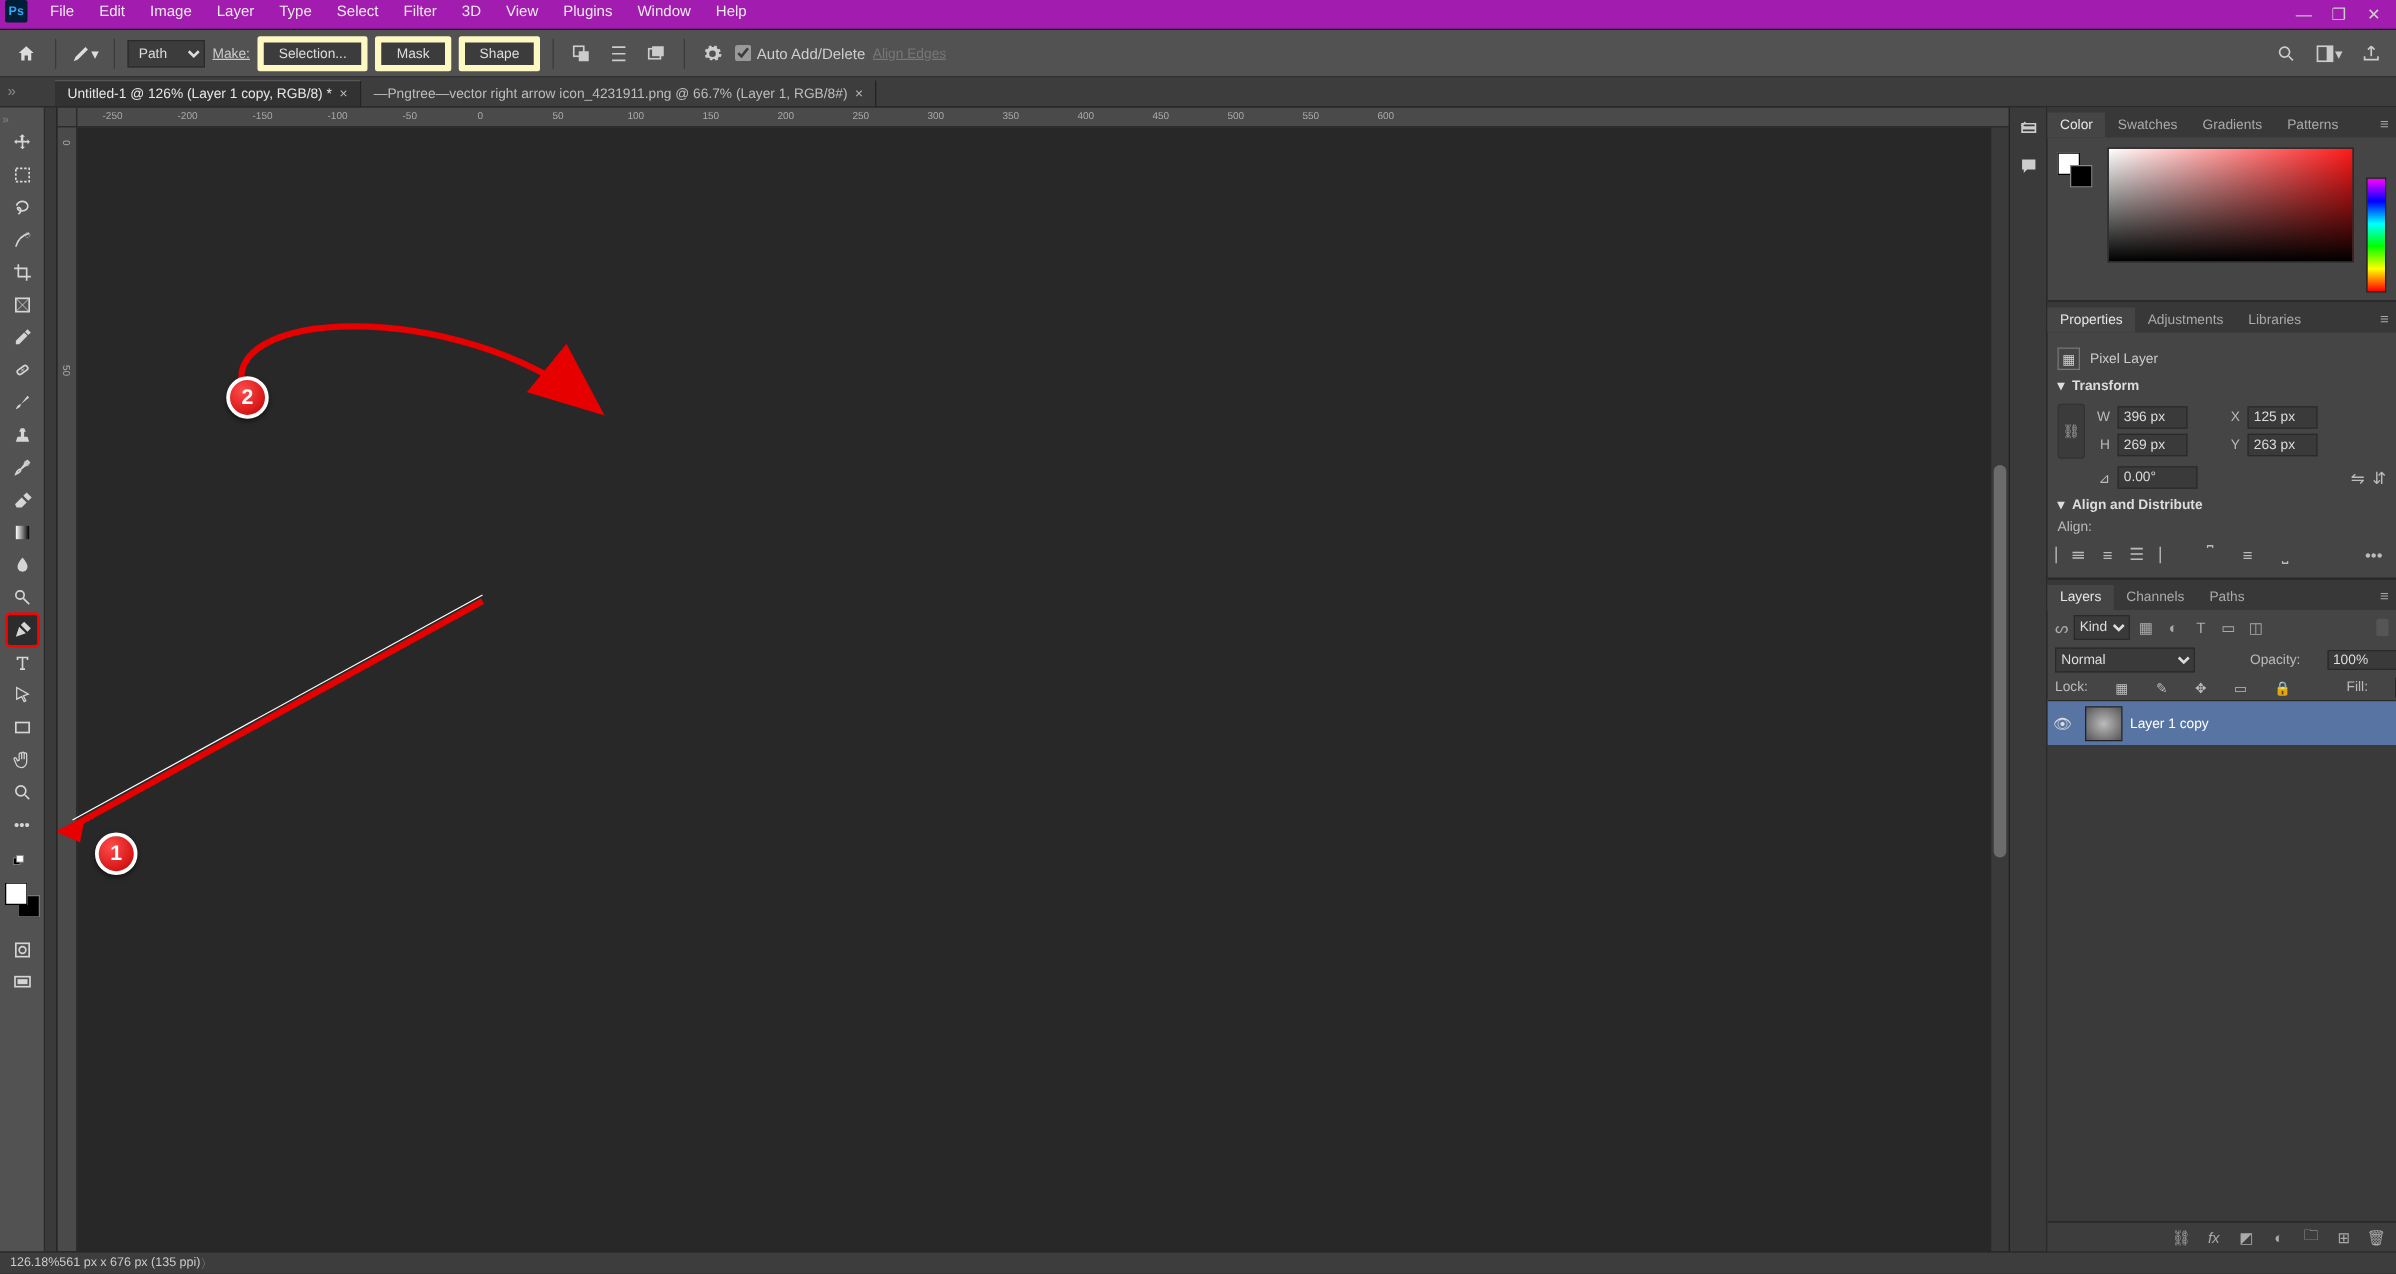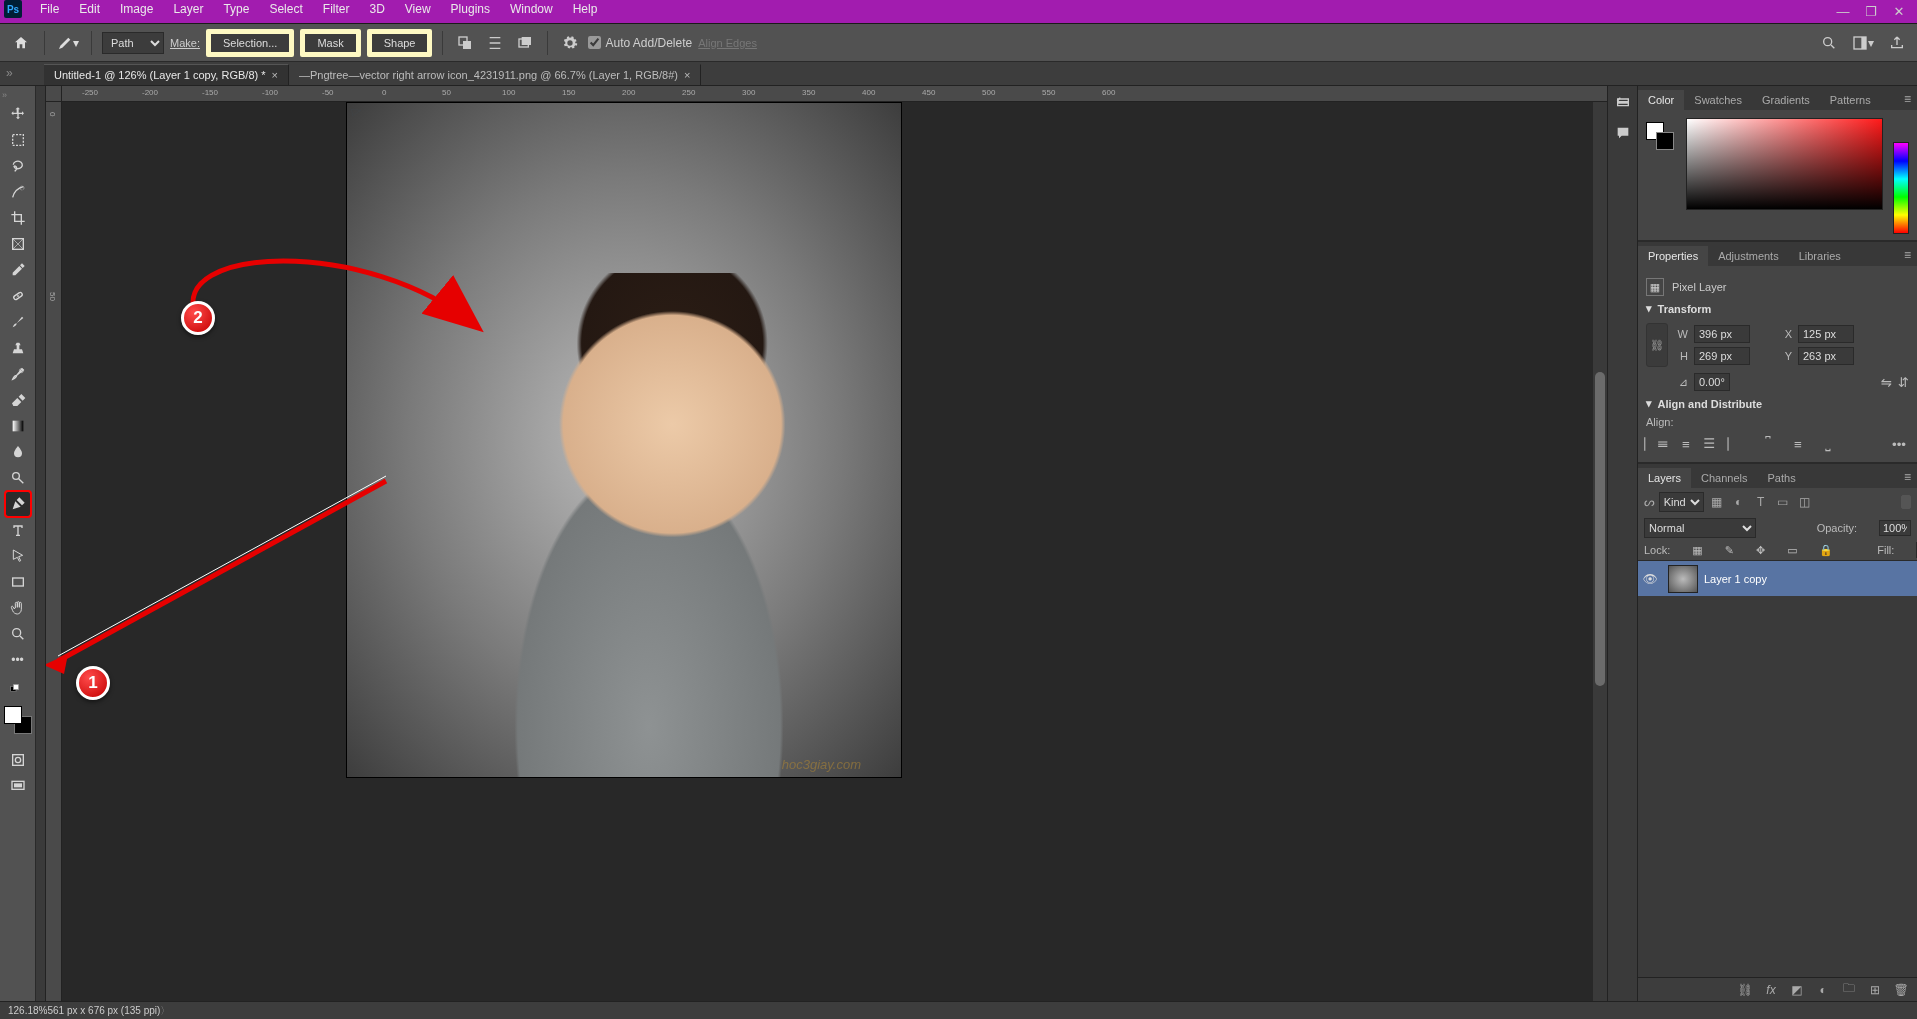--- a/index.html
+++ b/index.html
@@ -101,21 +101,21 @@
 .props-panel .align-row{display:flex;gap:10px;margin-top:6px;}
 .props-panel .align-row .aicn{width:20px;height:20px;color:#bbb;display:flex;align-items:center;justify-content:center;border:0;background:none;}
 
 
 .layers-panel { flex:1; display:flex;flex-direction:column; min-height:0; }
 .layers-panel .filter-row{display:flex;align-items:center;gap:4px;padding:4px 6px;}
 .layers-panel select{background:#3a3a3a;border:1px solid #2a2a2a;color:#ddd;font-size:11px;height:20px;}
 .layers-panel .filter-row .ficon{width:18px;height:18px;color:#aaa;display:flex;align-items:center;justify-content:center;}
 .layers-panel .blend-row, .layers-panel .lock-row{display:flex;align-items:center;gap:22px;padding:2px 6px;font-size:11px;color:#bbb;}
 .layers-panel .blend-row select{flex:0 0 112px;}
-.layers-panel .pct-field{background:#3a3a3a;border:1px solid #2a2a2a;color:#ddd;width:32px;font-size:11px;padding:1px 3px;}
+.layers-panel .pct-field{background:#3a3a3a;border:1px solid #2a2a2a;color:#ddd;width:56px;font-size:11px;padding:1px 3px;}
 .layer-list{flex:1;overflow:auto;background:#3a3a3a;}
 .layer-row{display:flex;align-items:center;height:36px;background:#5874a3;color:#fff;border-top:1px solid #2a2a2a;}
 .layer-row .eye{width:24px;text-align:center;color:#ddd;}
 .layer-row .thumb{width:30px;height:28px;background:radial-gradient(#bbb,#555);border:1px solid #222;margin:0 6px;}
 .layer-row .lname{font-size:11px;}
 .layers-panel .panel-footer{height:24px;background:#3d3d3d;display:flex;align-items:center;justify-content:flex-end;gap:10px;padding:0 8px;color:#aaa;border-top:1px solid #222;}
 .layers-panel .panel-footer .ficn{width:16px;height:16px;display:flex;align-items:center;justify-content:center;}
 
 
 .canvas-area .vsb{position:absolute;right:0;top:16px;bottom:0;width:14px;background:#3a3a3a;}
@@ -399,32 +399,20 @@
       <span class="tick" style="left:860px">450</span>
       <span class="tick" style="left:920px">500</span>
       <span class="tick" style="left:980px">550</span>
       <span class="tick" style="left:1040px">600</span>
     </div>
     <div class="ruler-v">
       <span class="tick" style="top:10px">0</span>
       <span class="tick" style="top:190px">50</span>
     </div>
 
-    <div class="doc">
-      <div class="subject"></div>
-      <svg class="path" viewBox="0 0 556 676">
-        <line x1="122" y1="260" x2="516" y2="308"></line>
-        <line x1="516" y1="308" x2="192" y2="530"></line>
-        <line x1="192" y1="530" x2="122" y2="260"></line>
-        <rect class="anchor" x="119" y="257" width="6" height="6"></rect>
-        <rect class="anchor" x="513" y="305" width="6" height="6"></rect>
-        <rect class="anchor" x="189" y="527" width="6" height="6"></rect>
-      </svg>
-      <div class="watermark">hoc3giay.com</div>
-    </div>
 
     <svg class="annot" style="left:0;top:0;width:100%;height:100%;">
       <defs>
         <marker id="arrowhead" markerWidth="12" markerHeight="10" refX="10" refY="5" orient="auto">
           <polygon points="0 0, 12 5, 0 10" fill="#e60000"></polygon>
         </marker>
       </defs>
 
       <path d="M 150 230 C 120 160, 320 150, 430 240" stroke="#e60000" stroke-width="5" fill="none" marker-end="url(#arrowhead)"></path>
 
@@ -506,21 +494,21 @@
               <span class="lbl">H</span>
               <input class="numfield" value="269 px" style="">
               <span style="width:16px;"></span>
               <span class="lbl">Y</span>
               <input class="numfield" value="263 px" style="">
             </div>
         </div>
       </div>
       <div class="row" style="margin-left:28px;">
         <span class="lbl">⊿</span>
-        <input class="numfield" style="width: 36px;" value="0.00°">
+        <input class="numfield" style="width: 64px;" value="0.00°">
         <span style="flex:1;"></span>
         <button class="aicn" style="background:none;border:0;color:#bbb;">⇋</button>
         <button class="aicn" style="background:none;border:0;color:#bbb;">⇵</button>
       </div>
       <div class="section-title">
         <span>▾</span>
           <span>Align and Distribute</span>
       </div>
       <div style="color:#bbb;">Align:</div>
       <div class="align-row">

